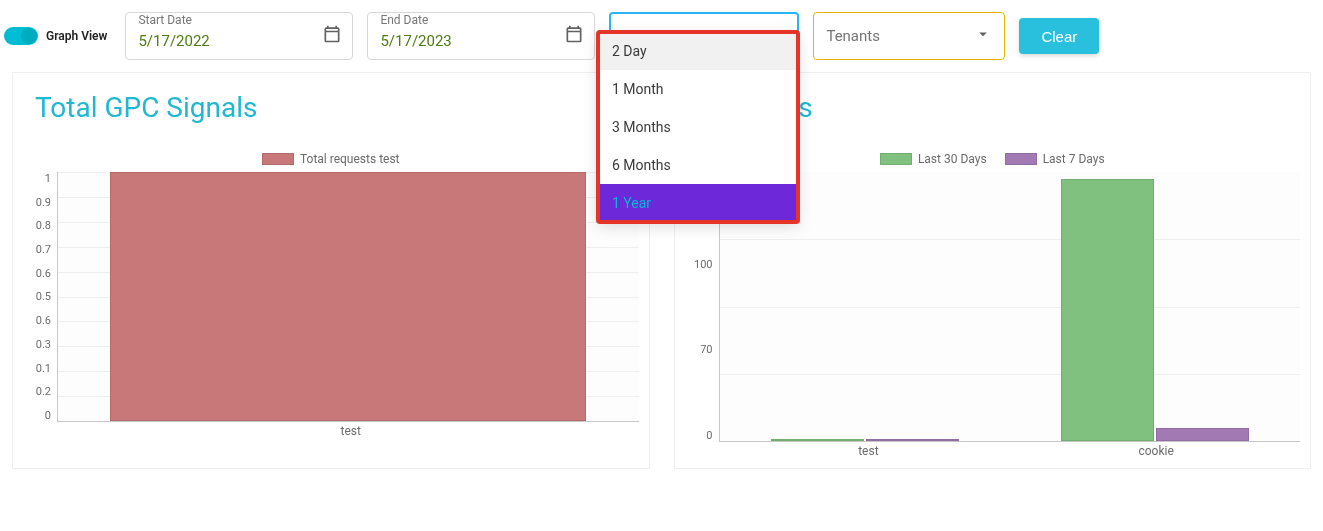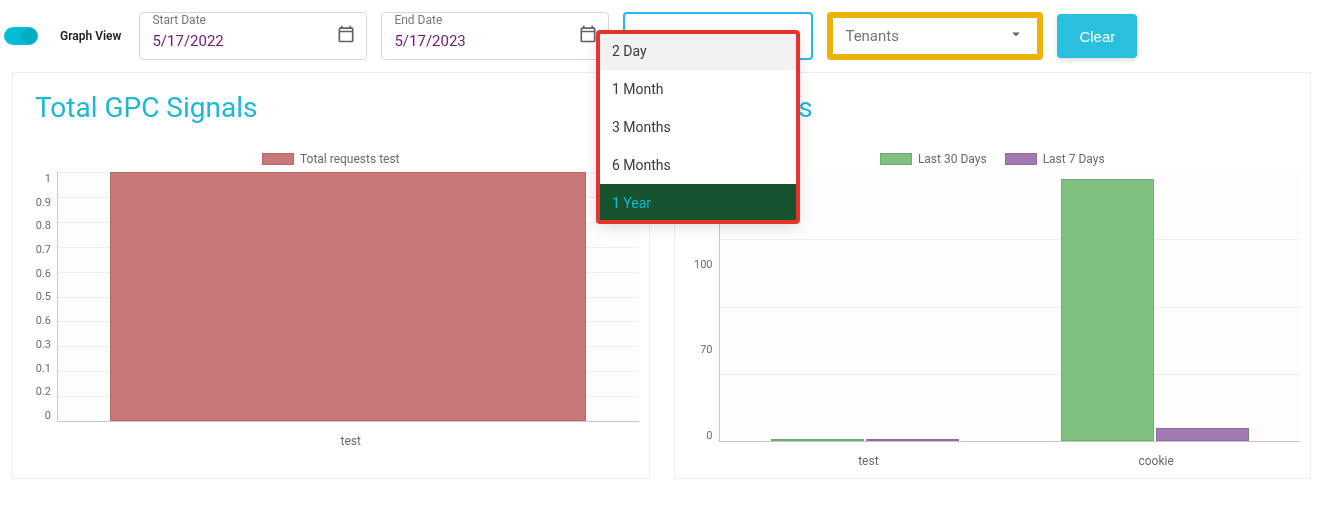--- a/index.html
+++ b/index.html
@@ -13,21 +13,21 @@
     }
 
     
     .topbar {
       display: flex;
       align-items: center;
       gap: 14px;
       padding: 12px 0 12px 4px;
     }
     .toggle-wrap {
-      display: flex; align-items: center; gap: 22px;
+      display: flex; align-items: center; gap: 8px;
       margin-right: 4px;
     }
     .toggle {
       width: 34px; height: 18px; border-radius: 9px;
       background: #00bcd4; position: relative;
     }
     .toggle::after {
       content: ""; position: absolute; right: 1px; top: 1px;
       width: 16px; height: 16px; border-radius: 50%;
       background: #00acc1;
@@ -40,39 +40,39 @@
       border: 1px solid #d8d8d8; border-radius: 4px;
       padding: 6px 10px 6px 12px;
       display: flex; align-items: center; justify-content: space-between;
       background: #fff;
     }
     .field .float-label {
       position: absolute; top: 0; left: 12px;
       font-size: 12px; color: #777;
     }
     .field .value {
-      font-size: 15px; color: #701a75; margin-top: 10px;
+      font-size: 15px; color: #4d7c0f; margin-top: 10px;
     }
     .cal-icon svg { fill: #616161; }
 
     .select-field {
       position: relative;
-      width: 216px; height: 48px;
-      border: 6px solid #eab308; border-radius: 4px;
+      width: 192px; height: 48px;
+      border: 1px solid #eab308; border-radius: 4px;
       padding: 0 12px;
       display: flex; align-items: center; justify-content: space-between;
     }
     .select-field.open {
       border: 2px solid #29b6f6;
     }
     .select-field .sel-text { font-size: 15px; color: #757575; }
     .caret svg { fill: #616161; }
 
     .btn-clear {
-      height: 44px; padding: 0 22px;
+      height: 36px; padding: 0 22px;
       background: #29c0de; color: #fff;
       border: none; border-radius: 4px;
       font-size: 15px; font-weight: 500;
       box-shadow: 0 2px 4px rgba(0,0,0,0.15);
       cursor: pointer;
     }
 
     
     .popover {
       position: absolute;
@@ -84,21 +84,21 @@
       z-index: 100;
       outline: 4px solid #e53428;
       outline-offset: -2px;
     }
     .popover .opt {
       padding: 11px 14px;
       font-size: 14px; color: #3a3a3a;
       cursor: pointer;
     }
     .popover .opt.hover { background: #f1f1f1; }
-    .popover .opt.selected { color: #00bcd4; background: #14532d; }
+    .popover .opt.selected { color: #00bcd4; background: #6d28d9; }
 
     
     .panels {
       display: flex; gap: 24px; padding: 0 12px;
     }
     .panel {
       flex: 1;
       background: #fff;
       border: 1px solid #eee;
       padding: 18px 10px 10px 10px;
@@ -135,21 +135,21 @@
     .gridlines .gl { position:absolute; left:0; right:0; border-top:1px solid #eee; }
     .bars-row {
       position:absolute; left:0; right:0; bottom:0; top:0;
       display:flex;
     }
     .cat {
       flex:1; position:relative; display:flex; justify-content:center; align-items:flex-end; gap:2px;
     }
     .bar { width: 100%; }
     .x-axis {
-      display:flex; padding-left: 40px; margin-top: 12px;
+      display:flex; padding-left: 40px; margin-top: 2px;
     }
     .x-axis .xl { flex:1; text-align:center; font-size:12px; color:#6b6b6b; }
 
     
     .c-red { background:#c87878; border:1px solid #b76a6a; }
     .c-grn { background:#81c180; border:1px solid #6fae6e; }
     .c-pur { background:#a279b3; border:1px solid #926da2; }
   </style>
 </head>
 <body>

